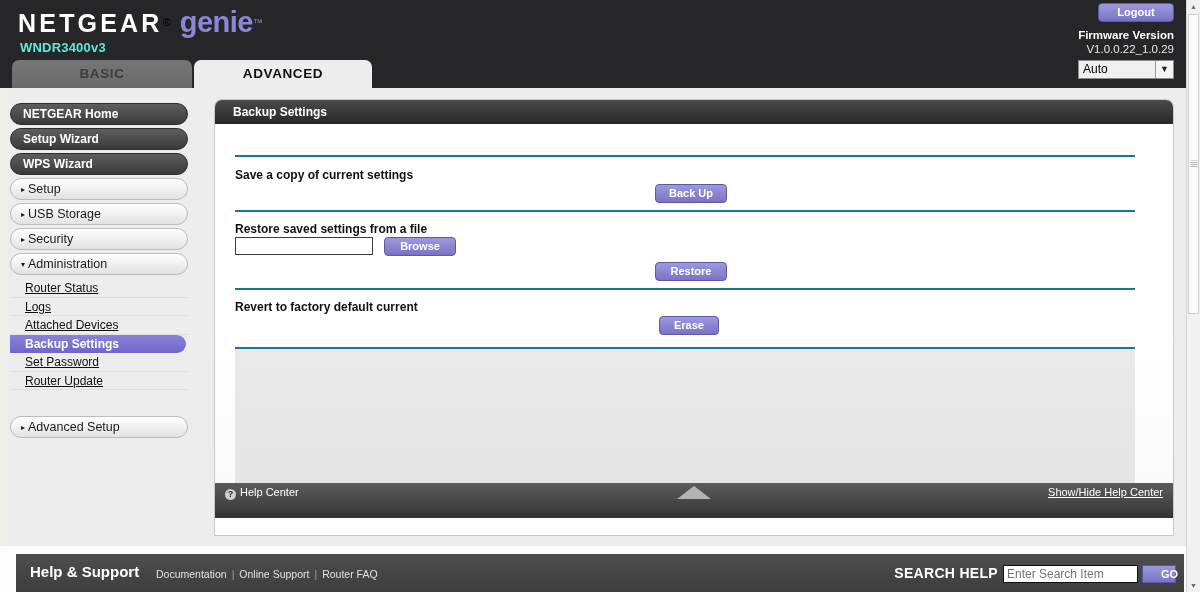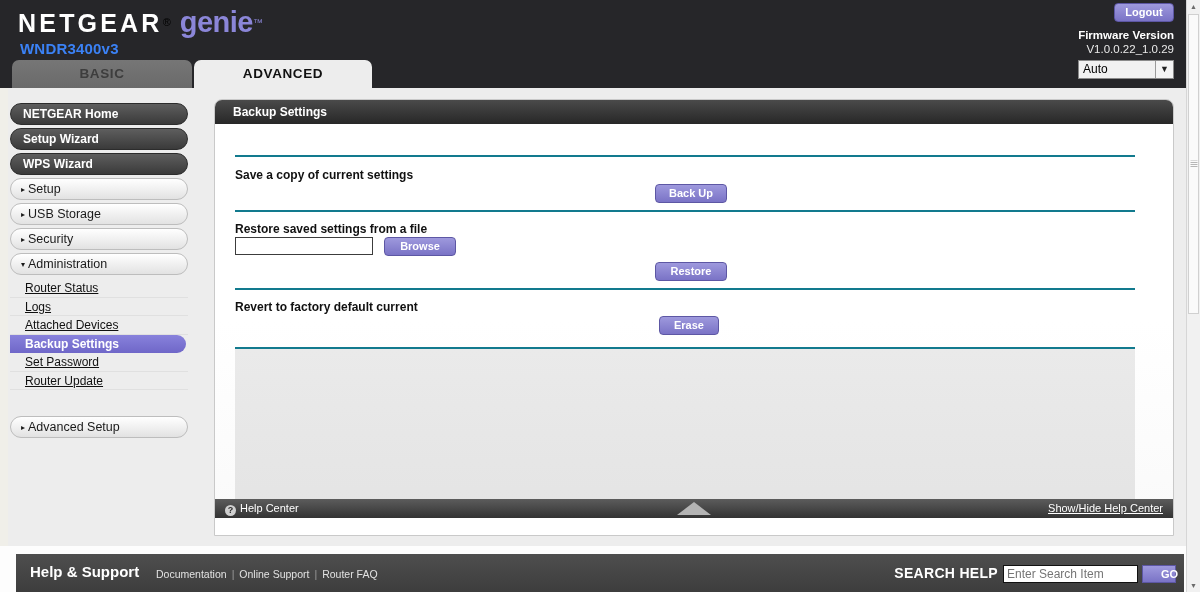--- a/index.html
+++ b/index.html
@@ -22,26 +22,26 @@
     letter-spacing: 3.2px; font-family: "Liberation Sans", sans-serif;
   }
   .brand-reg { font-size: 11px; vertical-align: super; letter-spacing: 0; }
   .brand-genie {
     font-size: 29px; font-weight: bold; color: #8b86d8;
     letter-spacing: -0.5px; margin-left: 9px;
   }
   .brand-tm { font-size: 10px; vertical-align: super; color: #8b86d8; letter-spacing: 0; }
   .model {
     position: absolute; left: 20px; top: 40px;
-    font-size: 15px; font-weight: bold; color: #3b82f6; letter-spacing: .2px;
+    font-size: 13px; font-weight: bold; color: #5eead4; letter-spacing: .2px;
   }
 
   .logout-btn {
     position: absolute; right: 12px; top: 3px;
-    width: 60px; height: 19px; border-radius: 4px;
+    width: 76px; height: 19px; border-radius: 4px;
     background: linear-gradient(#9e99dd, #7a73c6);
     border: 1px solid #5d57a4;
     color: #ffffff; font-size: 11px; font-weight: bold;
     text-align: center; line-height: 17px; cursor: pointer;
   }
   .fw-label {
     position: absolute; right: 12px; top: 29px;
     font-size: 11.5px; font-weight: bold; color: #ffffff;
   }
   .fw-value {
@@ -151,21 +151,21 @@
     position: absolute; left: 20px; top: 113px; width: 138px; height: 18px;
     background: #ffffff; border: 1px solid #3c3c3c;
   }
 
   .fill-grey {
     position: absolute; left: 20px; top: 225px; width: 900px; height: 169px;
     background: linear-gradient(#eaeaea, #e4e4e4);
   }
 
   .panel-foot {
-    position: absolute; left: 0; bottom: 0; width: 958px; height: 19px;
+    position: absolute; left: 0; bottom: 0; width: 958px; height: 35px;
     background: linear-gradient(#5c5c5c, #333333);
     color: #ffffff; font-size: 11px;
   }
   .help-center-left {
     position: absolute; left: 10px; top: 0; line-height: 19px; cursor: pointer;
   }
   .q-icon {
     display: inline-block; width: 11px; height: 11px; border-radius: 50%;
     background: #cfcfcf; color: #2b2b2b; font-size: 9px; font-weight: bold;
     text-align: center; line-height: 11px; margin-right: 4px;

